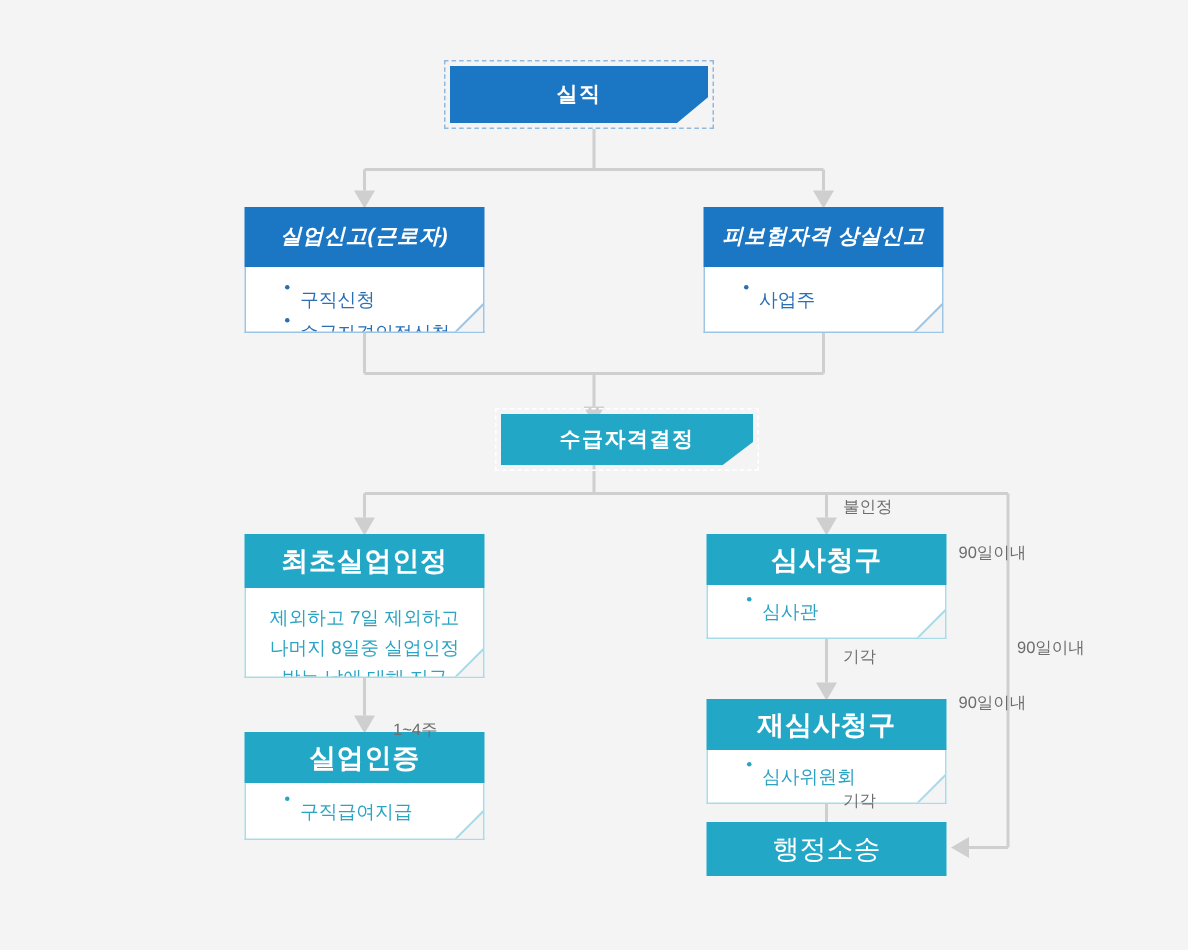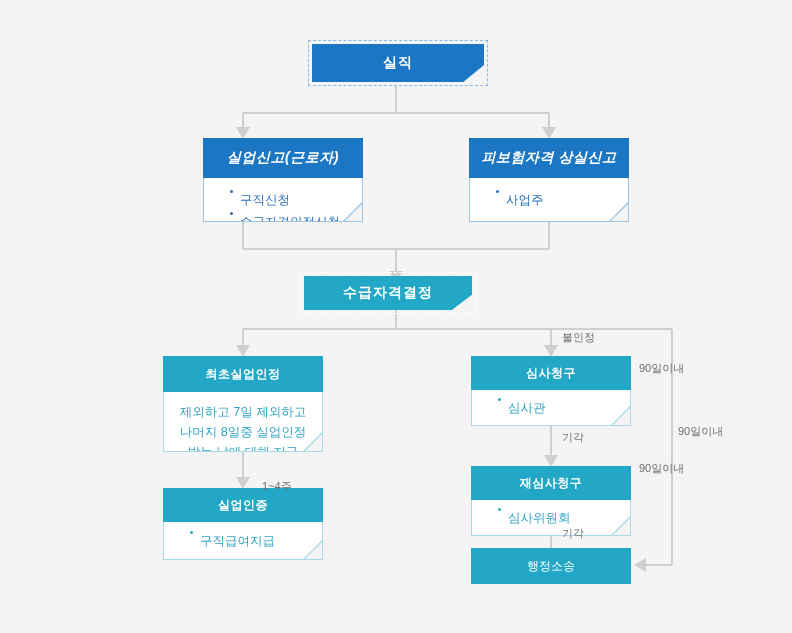--- a/index.html
+++ b/index.html
@@ -92,21 +92,21 @@
     display:flex;align-items:center;justify-content:center;
     background:#23a7c6;color:#fff;font-weight:normal;
     box-sizing:border-box;
   }
 
   .edge-label{
     position:absolute;
     font-size:11px;color:#6d6d6d;white-space:nowrap;
   }
   .h2txt{font-size:14px;font-style:italic;}
-  .h3txt{font-size:12px;}
+  .h3txt{font-size:18px;}
 </style>
 </head>
 <body>
 
 <div id="canvas">
 
   <svg class="lines" viewBox="0 0 792 633" xmlns="http://www.w3.org/2000/svg">
     <g stroke="#cfcfcf" stroke-width="2" fill="none">
 
       <path d="M396,86 L396,113"></path>
@@ -139,26 +139,26 @@
       <polygon points="389,271 403,271 396,283"></polygon>
       <polygon points="236,345 250,345 243,357"></polygon>
       <polygon points="544,345 558,345 551,357"></polygon>
       <polygon points="236,477 250,477 243,489"></polygon>
       <polygon points="544,455 558,455 551,467"></polygon>
       <polygon points="544,549 558,549 551,561"></polygon>
       <polygon points="646,558 646,572 634,565"></polygon>
     </g>
   </svg>
 
-  <div class="banner blueb" style="left:308px;top:40px;width:180px;height:46px;">
+  <div class="banner blueb" style="left:296px;top:40px;width:180px;height:46px;">
     <div class="dash"></div>
     <div class="shape">실직</div>
   </div>
 
-  <div class="node blue" style="left:163px;top:138px;width:160px;margin-left:40px;">
+  <div class="node blue" style="left:163px;top:138px;width:160px;">
     <div class="hdr h2txt" style="height:40px;">실업신고(근로자)</div>
     <div class="body" style="height:44px;">
       <div class="bullets">
         <div class="bullet">
           <span class="bullet-dot"></span>
           <span>구직신청</span>
         </div>
         <div class="bullet">
           <span class="bullet-dot"></span>
           <span>수급자격인정신청</span>
@@ -180,21 +180,21 @@
           <span>사업주</span>
         </div>
       </div>
       <svg class="notch" viewBox="0 0 20 20">
         <polygon points="0,20 20,20 20,0 0,20" fill="#f4f4f4"></polygon>
         <line x1="0" y1="20" x2="20" y2="0" stroke="#9cc4e4" stroke-width="1.3"></line>
       </svg>
     </div>
   </div>
 
-  <div class="banner cyanb" style="left:300px;top:272px;width:176px;height:42px;">
+  <div class="banner cyanb" style="left:330px;top:272px;width:176px;height:42px;">
     <div class="dash"></div>
     <div class="shape">수급자격결정</div>
   </div>
 
   <div class="node cyan" style="left:163px;top:356px;width:160px;">
     <div class="hdr h3txt" style="height:36px;">최초실업인정</div>
     <div class="body" style="height:60px;">
       <div class="para">
         <div>제외하고 7일 제외하고</div>
         <div>나머지 8일중 실업인정</div>

